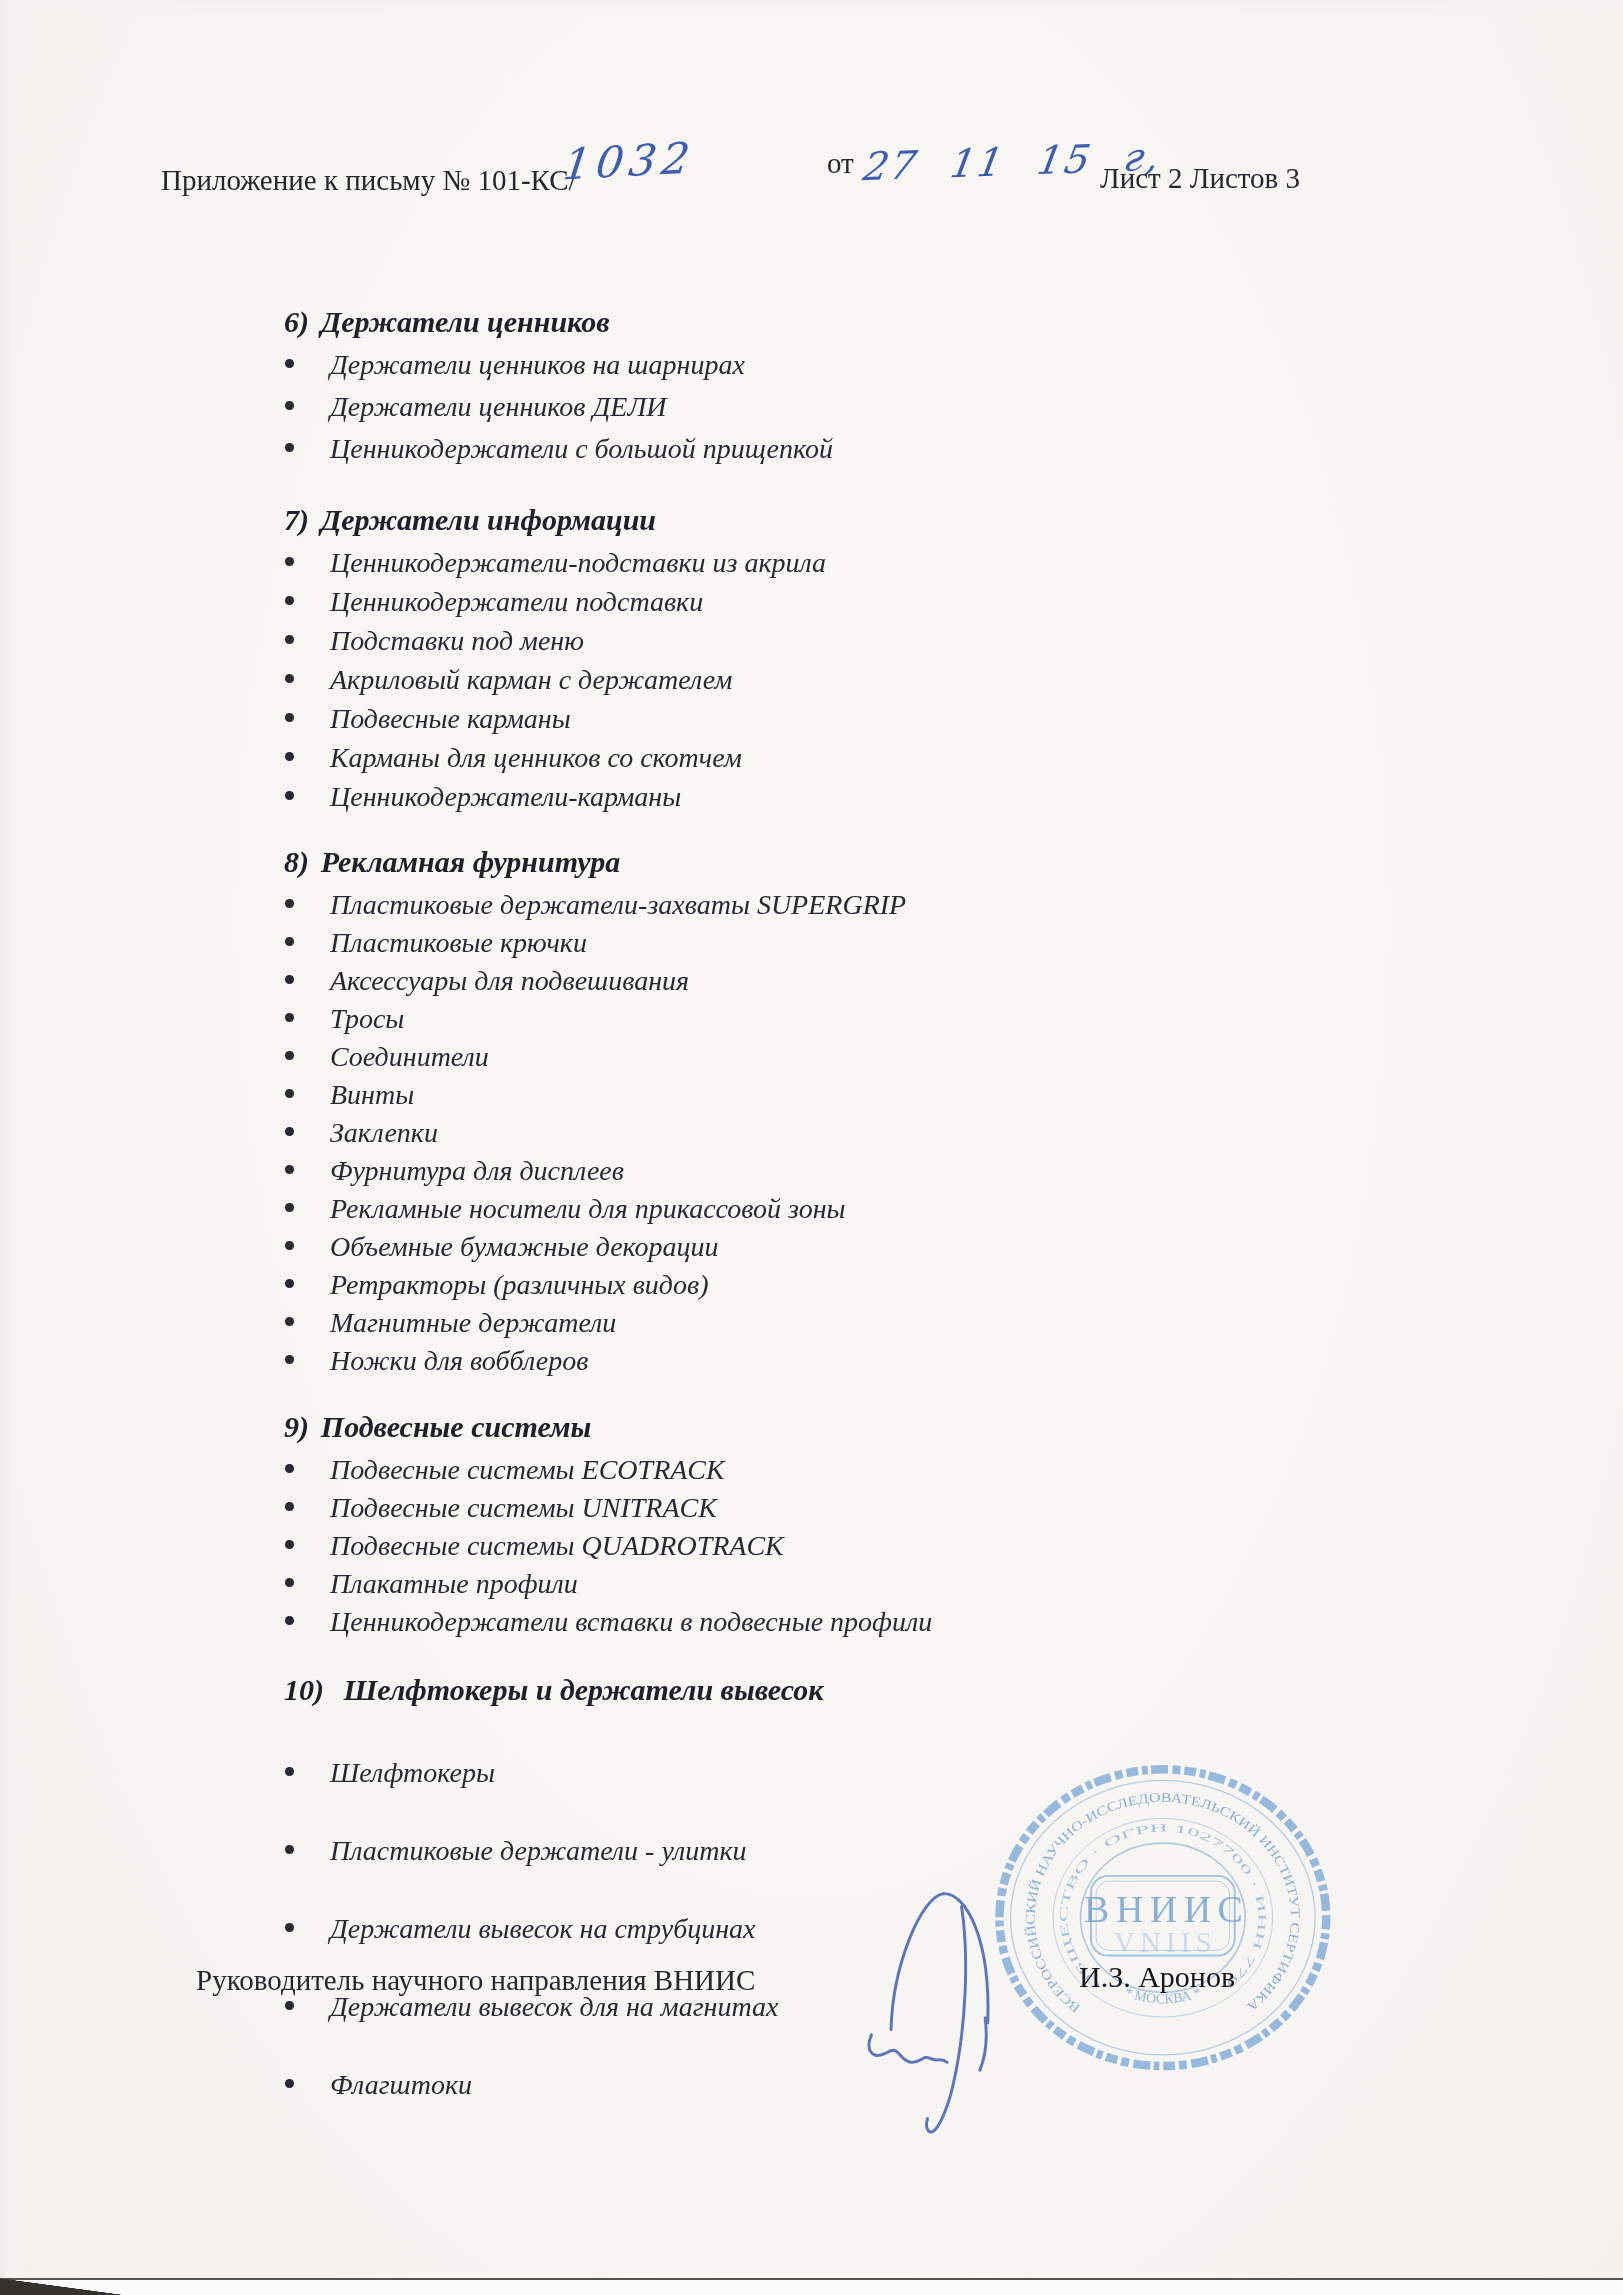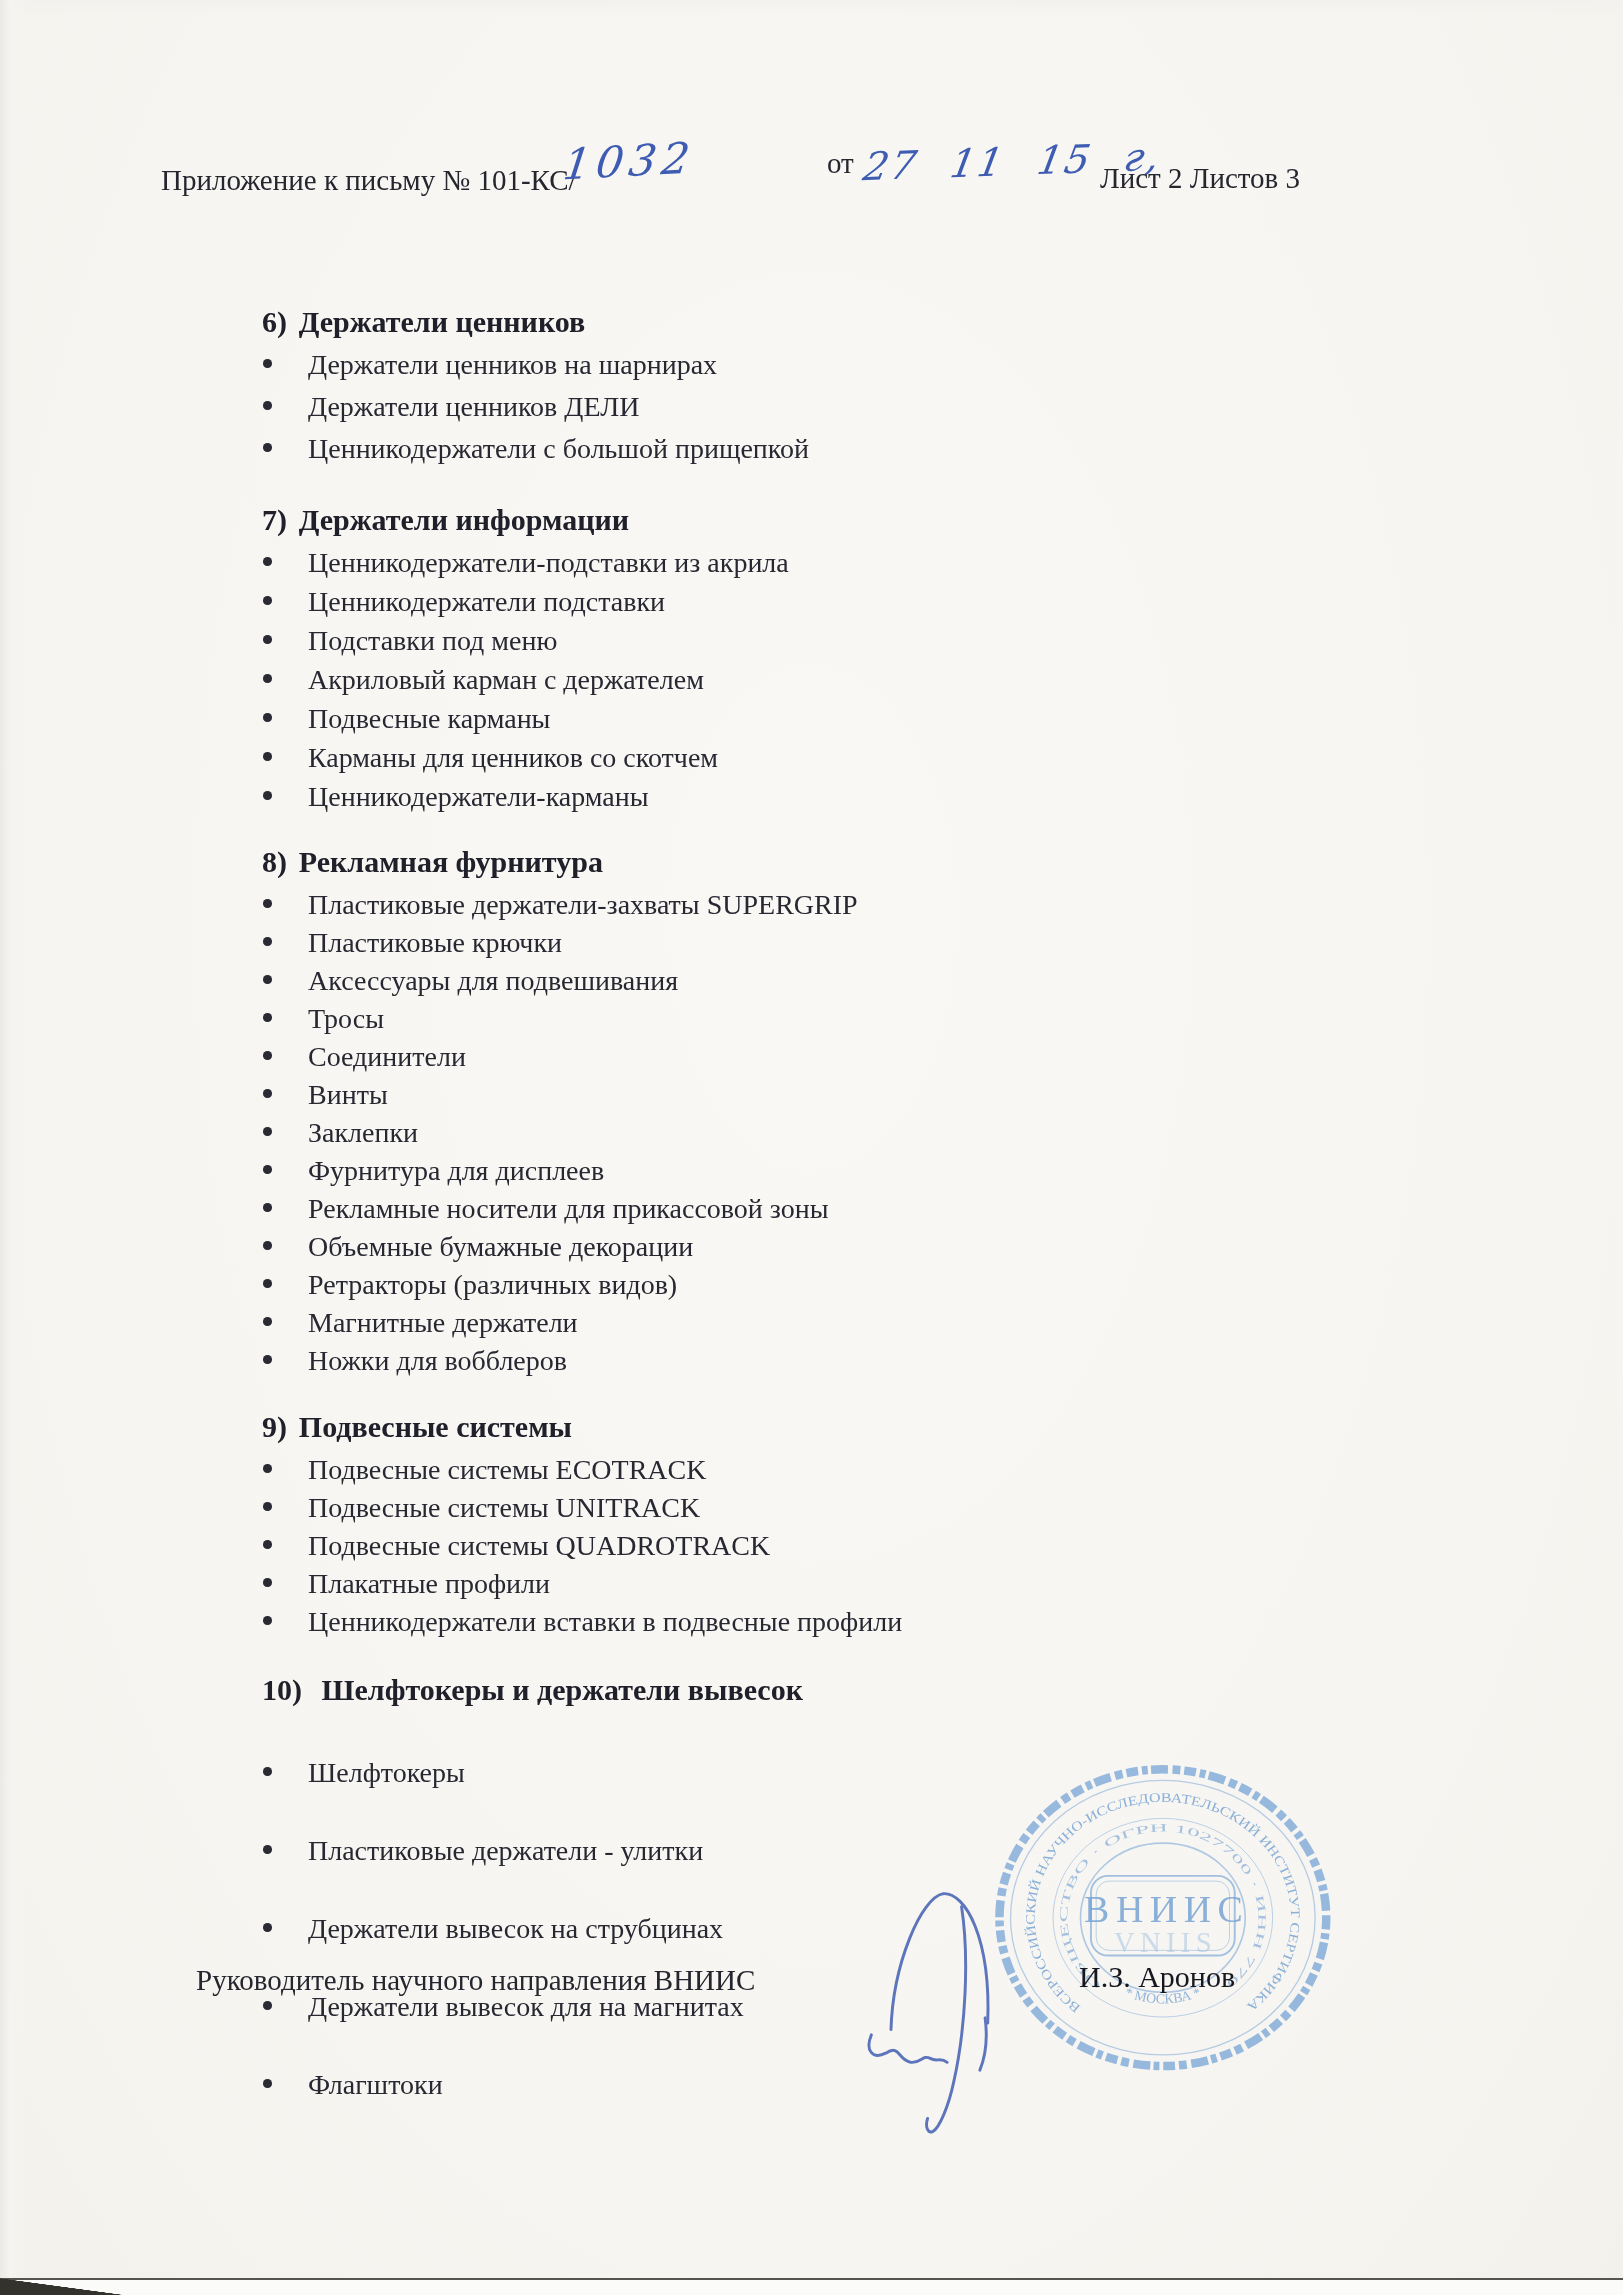--- a/index.html
+++ b/index.html
@@ -22,21 +22,21 @@
     transform:skewX(-10deg) rotate(-3deg);font-family:"DejaVu Serif",serif;
   }
   .hdr-ot{position:absolute;left:827px;top:147px;font-size:29px;}
   .hdr-date{
     position:absolute;left:865px;top:139px;font-size:39px;
     color:#3d5cb2;font-style:italic;word-spacing:18.3px;letter-spacing:2px;
     transform:skewX(-12deg) rotate(-2deg);font-family:"DejaVu Serif",serif;
   }
   .hdr-sheet{position:absolute;left:1100px;top:162px;font-size:29px;font-family:Liberation Serif, serif;}
   
-  .section{position:absolute;left:262px;width:1021px;}
+  .section{position:absolute;left:284px;width:1021px;font-style:italic;}
   .s6{top:307px;} .s7{top:505px;} .s8{top:847px;} .s9{top:1412px;} .s10{top:1675px;}
   .sec-h{font-weight:700;font-size:30px;line-height:30px;height:43px;color:#20202b;}
   .sec-num{margin-right:11.8px;}
   .s10 .sec-num{margin-right:19.6px;}
   ul.items{margin:0;padding:0;list-style:none;}
   .items li{position:relative;padding-left:46px;}
   .s6 .items li{height:42px;}
   .s7 .items li{height:39px;}
   .s8 .items li{height:38px;}
   .s9 .items li{height:38px;}

